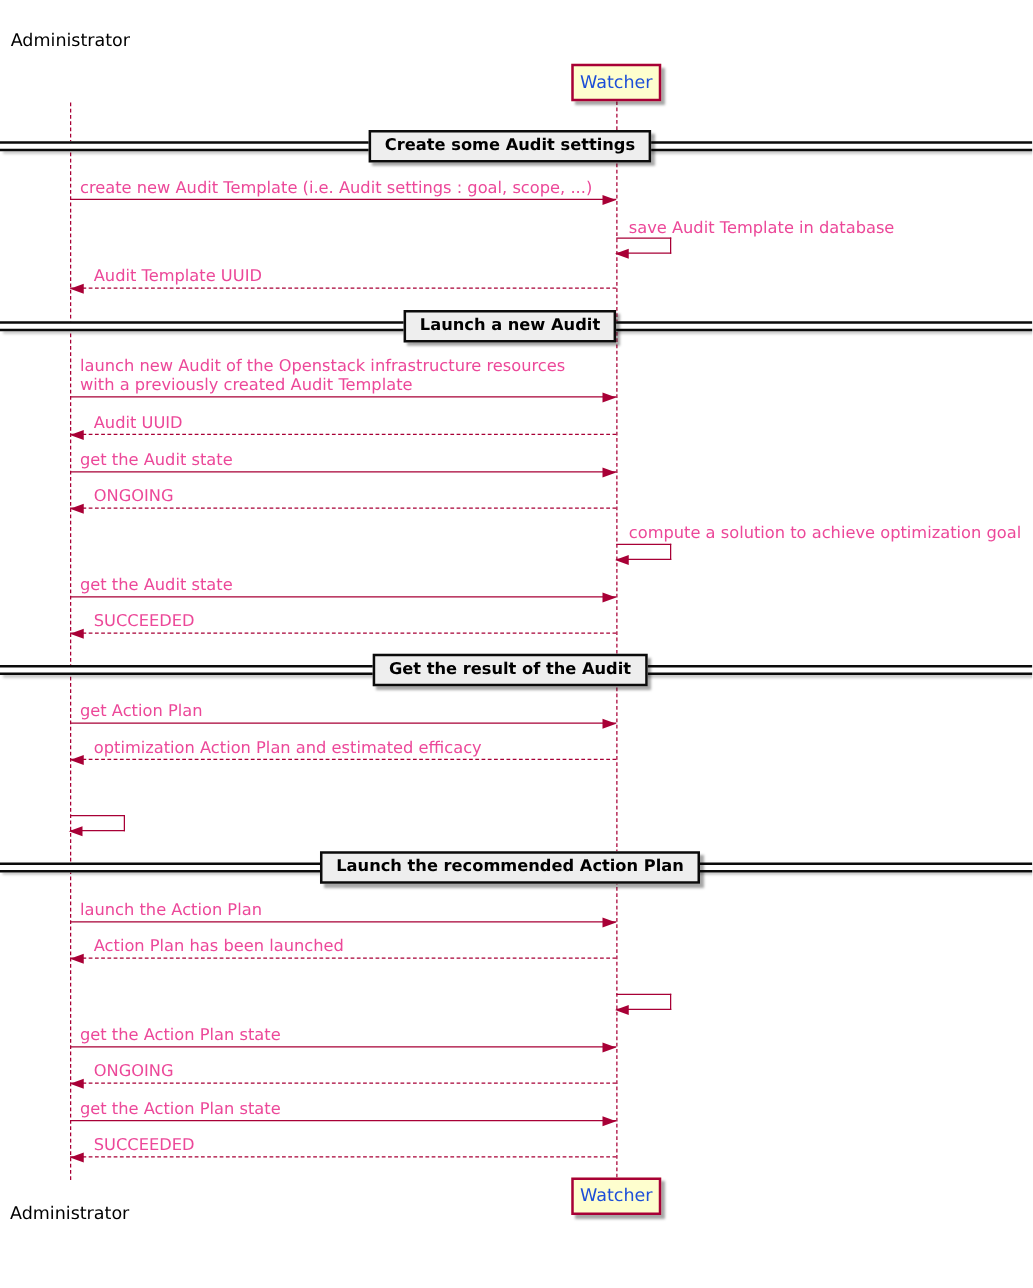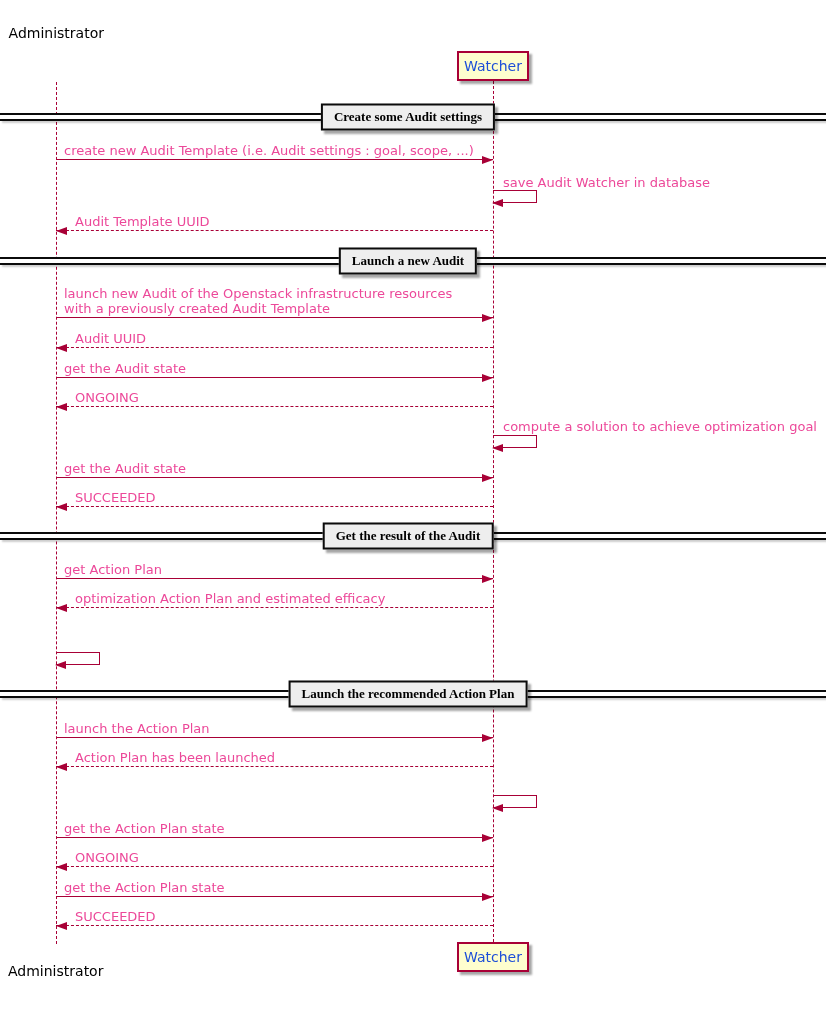--- a/index.html
+++ b/index.html
@@ -22,21 +22,21 @@
                  box-shadow:3px 3px 2px rgba(0,0,0,0.35); z-index:3; }
 
   
   .divider { position:absolute; left:0; width:826px; height:0; z-index:2; }
   .divider-lines { position:absolute; left:0; right:0; top:-4px; height:8px;
                    border-top:2px solid #0b0b0b; border-bottom:2px solid #0b0b0b;
                    background:#ffffff; box-shadow:2px 2px 2px rgba(0,0,0,0.20); }
   .divider-box { position:absolute; left:408px; top:0; transform:translate(-50%,-50%);
                  background:#EEEEEE; border:2px solid #0b0b0b; padding:3px 11px 4px;
                  font-size:13px; font-weight:bold; white-space:nowrap;
-                 box-shadow:3px 3px 2px rgba(0,0,0,0.35);font-family:Liberation Serif, serif; }
+                 box-shadow:3px 3px 2px rgba(0,0,0,0.35); }
 
   
   .msg-text { position:absolute; font-size:13px; line-height:15px; color:#ec4899; white-space:pre-line; z-index:1; }
   .t-right { left:64px; }
   .t-left  { left:75px; }
   .t-self-w { left:503px; }
   .t-self-a { left:64px; }
 
   .arrow { position:absolute; left:56px; width:437px; height:0; z-index:1; }
   .arrow.solid  { border-top:1px solid #A80036; }
@@ -76,21 +76,21 @@
   <div class="divider" style="top:117px">
     <div class="divider-lines"></div>
     <div class="divider-box">Create some Audit settings</div>
   </div>
 
   <div class="msg-text t-right" style="top:143px">create new Audit Template (i.e. Audit settings : goal, scope, ...)</div>
   <div class="arrow solid to-right" style="top:159px">
       <span class="head"></span>
     </div>
 
-  <div class="msg-text t-self-w" style="top:175px">save Audit Watcher in database</div>
+  <div class="msg-text t-self-w" style="top:175px">save Audit Template in database</div>
   <div class="self-loop" style="left:493px; top:190px">
       <span class="head"></span>
     </div>
 
   <div class="msg-text t-left" style="top:214px">Audit Template UUID</div>
   <div class="arrow dashed to-left" style="top:230px">
       <span class="head"></span>
     </div>
 
   <div class="divider" style="top:261px">

